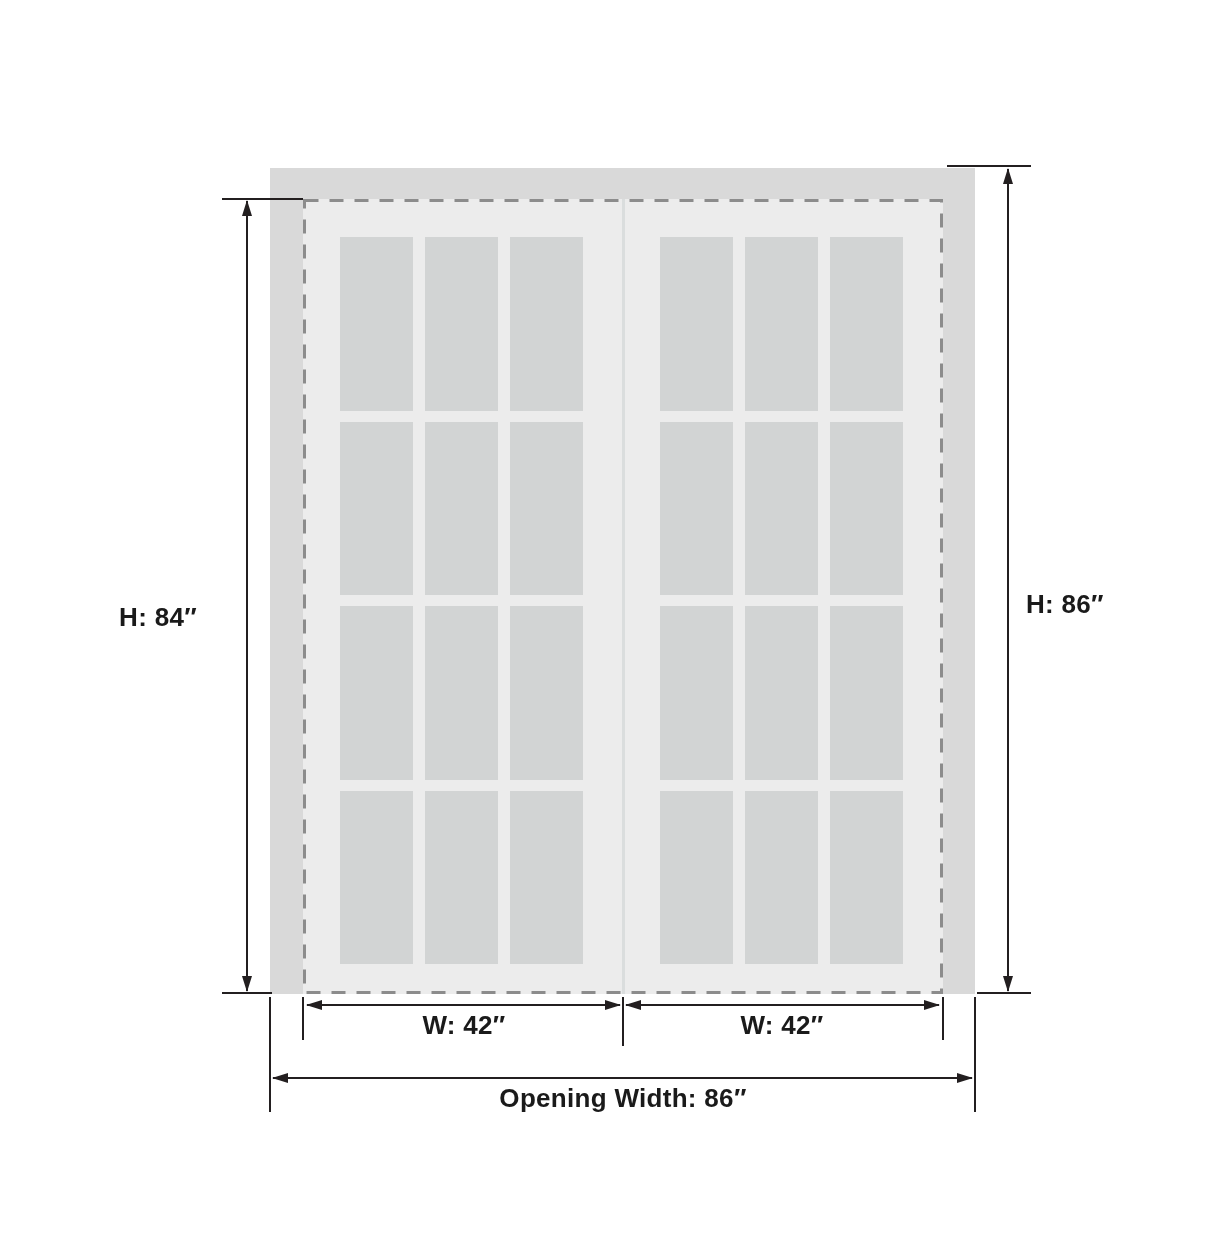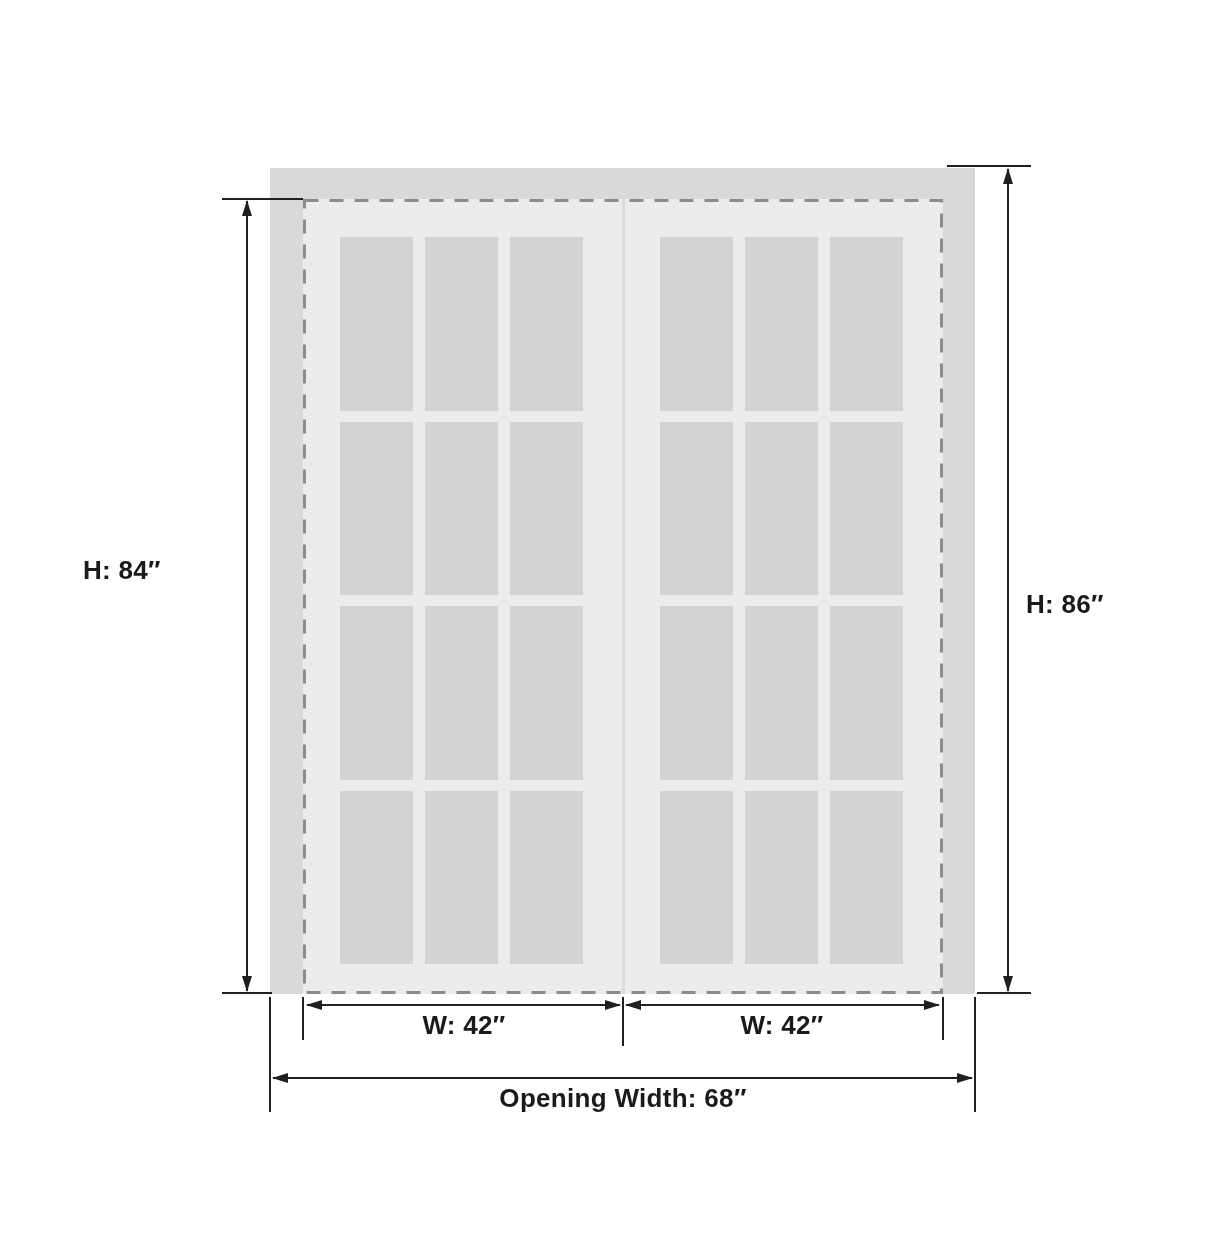--- a/index.html
+++ b/index.html
@@ -51,21 +51,21 @@
     fill:none;stroke:var(--dash);stroke-width:3;
     stroke-dasharray:14 11;
   }
   .arrowhead{fill:var(--line);}
   .dim-label{
     position:absolute;
     font-weight:bold;font-size:26px;line-height:30px;
     color:var(--text);white-space:nowrap;
     letter-spacing:0.3px;
   }
-  #lbl-h84{left:83px;top:555px;width:150px;text-align:left;}
+  #lbl-h84{left:83px;top:602px;width:150px;text-align:center;}
   #lbl-h86{left:1026px;top:589px;text-align:center;}
   #lbl-w-left{left:344px;top:1010px;width:240px;text-align:center;}
   #lbl-w-right{left:662px;top:1010px;width:240px;text-align:center;}
   #lbl-opening{left:413px;top:1083px;width:420px;text-align:center;}
 </style>
 </head>
 <body>
 
 <div class="canvas">
 
@@ -128,15 +128,15 @@
 
     <line class="ext" x1="270" y1="997" x2="270" y2="1112"></line>
     <line class="ext" x1="975" y1="997" x2="975" y2="1112"></line>
     <line x1="273" y1="1078" x2="972" y2="1078" marker-start="url(#arr)" marker-end="url(#arr)"></line>
   </svg>
 
   <div id="lbl-h84" class="dim-label">H: 84″</div>
   <div id="lbl-h86" class="dim-label">H: 86″</div>
   <div id="lbl-w-left" class="dim-label">W: 42″</div>
   <div id="lbl-w-right" class="dim-label">W: 42″</div>
-  <div id="lbl-opening" class="dim-label">Opening Width: 68″</div>
+  <div id="lbl-opening" class="dim-label">Opening Width: 86″</div>
 
 </div>
 
 </body></html>

